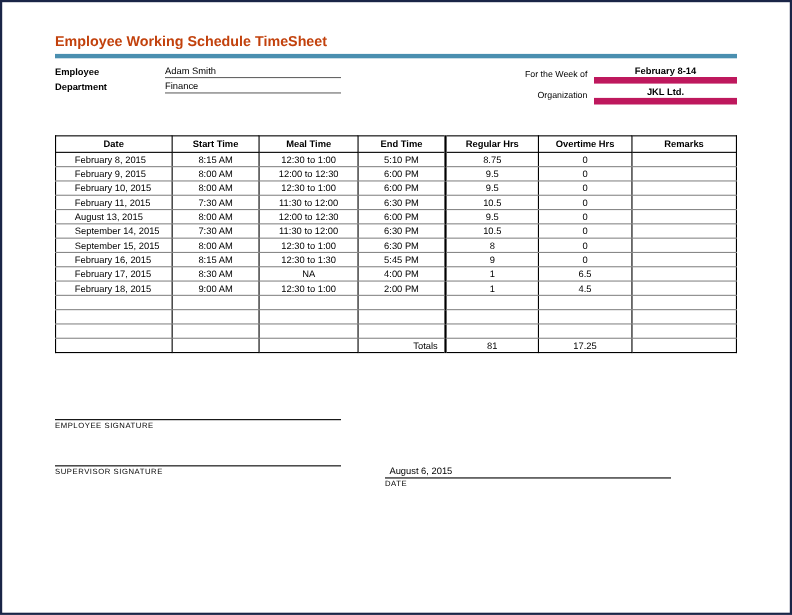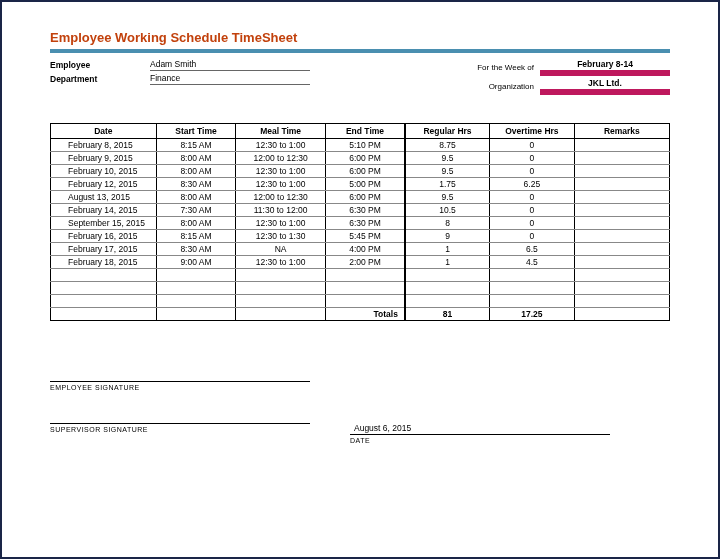--- a/index.html
+++ b/index.html
@@ -76,21 +76,21 @@
     border-right: 1px solid #000;
     border-bottom: 1px solid #888;
     padding: 1px 4px;
     height: 13px;
     text-align: center;
   }
   table.timesheet td.date-cell { text-align: left; padding-left: 17px; }
   table.timesheet td.sep-right { border-right: 2px solid #000; }
   table.timesheet th.sep-right { border-right: 2px solid #000; }
   table.timesheet tr.totals td {
-    font-weight: bold;
+    font-weight: normal;
     border-top: 1px solid #000;
     border-bottom: 1px solid #000;
     text-align: center;
     margin-top: 34px;
   }
   table.timesheet tr.totals td.label { text-align: right; padding-right: 6px; }
   table.timesheet tr.blank td { }
   .sig-section {
     margin-top: 60px;
     display: flex;
@@ -183,39 +183,39 @@
       <tr>
         <td class="date-cell">February 10, 2015</td>
         <td>8:00 AM</td>
         <td>12:30 to 1:00</td>
         <td class="sep-right">6:00 PM</td>
         <td>9.5</td>
         <td>0</td>
         <td></td>
       </tr>
       <tr>
-        <td class="date-cell">February 12, 2015</td>
-        <td>8:30 AM</td>
-        <td>12:30 to 1:00</td>
-        <td class="sep-right">5:00 PM</td>
-        <td>1.75</td>
-        <td>6.25</td>
+        <td class="date-cell">February 11, 2015</td>
+        <td>7:30 AM</td>
+        <td>11:30 to 12:00</td>
+        <td class="sep-right">6:30 PM</td>
+        <td>10.5</td>
+        <td>0</td>
         <td></td>
       </tr>
       <tr>
         <td class="date-cell">August 13, 2015</td>
         <td>8:00 AM</td>
         <td>12:00 to 12:30</td>
         <td class="sep-right">6:00 PM</td>
         <td>9.5</td>
         <td>0</td>
         <td></td>
       </tr>
       <tr>
-        <td class="date-cell">February 14, 2015</td>
+        <td class="date-cell">September 14, 2015</td>
         <td>7:30 AM</td>
         <td>11:30 to 12:00</td>
         <td class="sep-right">6:30 PM</td>
         <td>10.5</td>
         <td>0</td>
         <td></td>
       </tr>
       <tr>
         <td class="date-cell">September 15, 2015</td>
         <td>8:00 AM</td>

